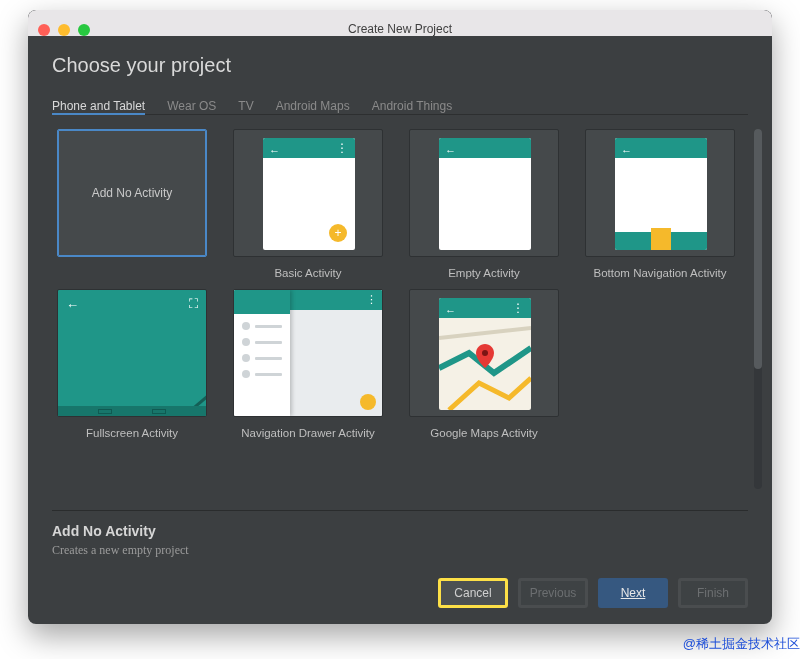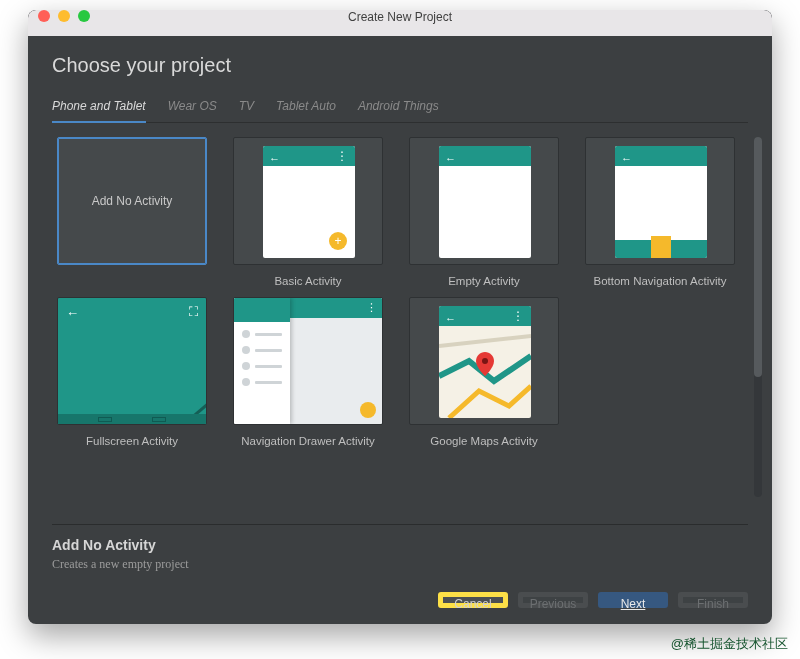--- a/index.html
+++ b/index.html
@@ -1,34 +1,34 @@
 <!DOCTYPE html>
 <html><head>
 <meta charset="utf-8">
 <style>
   * { box-sizing: border-box; margin: 0; padding: 0; font-family: -apple-system, "Helvetica Neue", Arial, sans-serif; }
   body { background: #fff; width: 800px; height: 659px; position: relative; }
-  .watermark { position: absolute; right: 12px; bottom: 6px; color: #14532d; font-size: 13px; margin-left: 9px; }
+  .watermark { position: absolute; right: 0; bottom: 6px; color: #1d4ed8; font-size: 13px; margin-left: 9px; }
   .window {
     position: absolute; left: 28px; top: 10px; width: 744px; height: 614px;
     background: #3c3f41; border-radius: 8px; box-shadow: 0 12px 30px rgba(0,0,0,.35);
     overflow: hidden; display: flex; flex-direction: column;
   }
   .titlebar {
-    height: 26px; background: #e8e6e8; display: flex; align-items: flex-start;
+    height: 26px; background: #e8e6e8; display: flex; align-items: flex-end;
     position: relative; border-top-left-radius: 8px; border-top-right-radius: 8px;
   }
   .traffic { display: flex; gap: 8px; margin-left: 10px; }
   .tl { width: 12px; height: 12px; border-radius: 50%; }
   .tl.red { background:#ff5f57; } .tl.yellow{background:#febc2e;} .tl.green{background:#28c840;}
   .titlebar-title { position:absolute; left:0; right:0; text-align:center; font-size:12px; color:#3f3f3f; pointer-events:none;}
   .content { flex:1; display:flex; flex-direction:column; padding: 18px 24px 0 24px; color:#bcbcbc; position:relative;}
   .heading { font-size:20px; font-weight:400; color:#d9d9d9; margin-bottom:22px; }
   .tabs { display:flex; gap:22px; font-size:12px; border-bottom:1px solid #2d2f30; }
-  .tab { padding-bottom:8px; color:#8a8a8a; cursor:pointer;font-style:italic; }
+  .tab { color:#8a8a8a; cursor:pointer; }
   .tab.active { color:#d9d9d9; border-bottom:2px solid #4a88c7; margin-bottom:-1px; }
   .gallery-wrap { position:relative; flex:1; margin-top:2px; }
   .gallery {
     display:grid; grid-template-columns: repeat(4, 1fr); gap: 10px 16px;
     padding: 12px 8px 14px 0; overflow:hidden;
   }
   .scrollbar { position:absolute; right:-14px; top:12px; width:8px; height:360px; background:#34373a; border-radius:4px;}
   .scrollbar-thumb{ position:absolute; left:0; top:0; width:8px; height:240px; background:#565a5d; border-radius:4px;}
   .card { display:flex; flex-direction:column; align-items:center; cursor:pointer; }
   .thumb {
@@ -73,21 +73,21 @@
   .thumb.nd .fab2{position:absolute;right:6px;bottom:6px;width:16px;height:16px;border-radius:50%;background:#f5b92b;}
   
   .thumb.map .phone{background:#f5f1e6;}
   .thumb.map .pin{position:absolute;left:50%;top:46px;transform:translateX(-50%);}
   .thumb.map svg.roads{position:absolute;inset:0;}
   
   .details { border-top:1px solid #2a2c2d; padding:12px 0 8px 0;}
   .details h3{ font-size:14px; font-weight:600; color:#d6d6d6; margin-bottom:4px;}
   .details p{ font-size:12px; color:#9c9c9c;font-family:Liberation Serif, serif;}
   .buttons { display:flex; gap:10px; justify-content:flex-end; padding:12px 0 16px 0;}
-  .btn { min-width:70px; height:16px; font-size:12px; border-radius:3px; border:5px solid #fde047; background:#4c5052; color:#d0d0d0; cursor:pointer;}
+  .btn { min-width:70px; height:30px; font-size:12px; border-radius:3px; border:3px solid #fde047; background:#4c5052; color:#d0d0d0; cursor:pointer;}
   .btn.primary{ background:#365880; border-color:#365880; color:#e8e8e8;text-decoration:underline;}
   .btn:disabled{ color:#6c6f71; background:#3e4244; border-color:#4a4d4f; cursor:default;}
 </style>
 </head>
 <body>
 
 <div class="window">
   <div class="titlebar">
     <div class="traffic">
       <div class="tl red"></div>
@@ -97,21 +97,21 @@
     <div class="titlebar-title">Create New Project</div>
   </div>
 
   <div class="content">
     <div class="heading">Choose your project</div>
 
     <div class="tabs">
       <div class="tab active">Phone and Tablet</div>
       <div class="tab">Wear OS</div>
       <div class="tab">TV</div>
-      <div class="tab">Tablet Auto</div>
+      <div class="tab">Android Maps</div>
       <div class="tab">Android Things</div>
     </div>
 
     <div class="gallery-wrap">
       <div class="gallery">
 
         <div class="card selected">
           <div class="thumb">
             <div class="no-activity-text">Add No Activity</div>
           </div>

